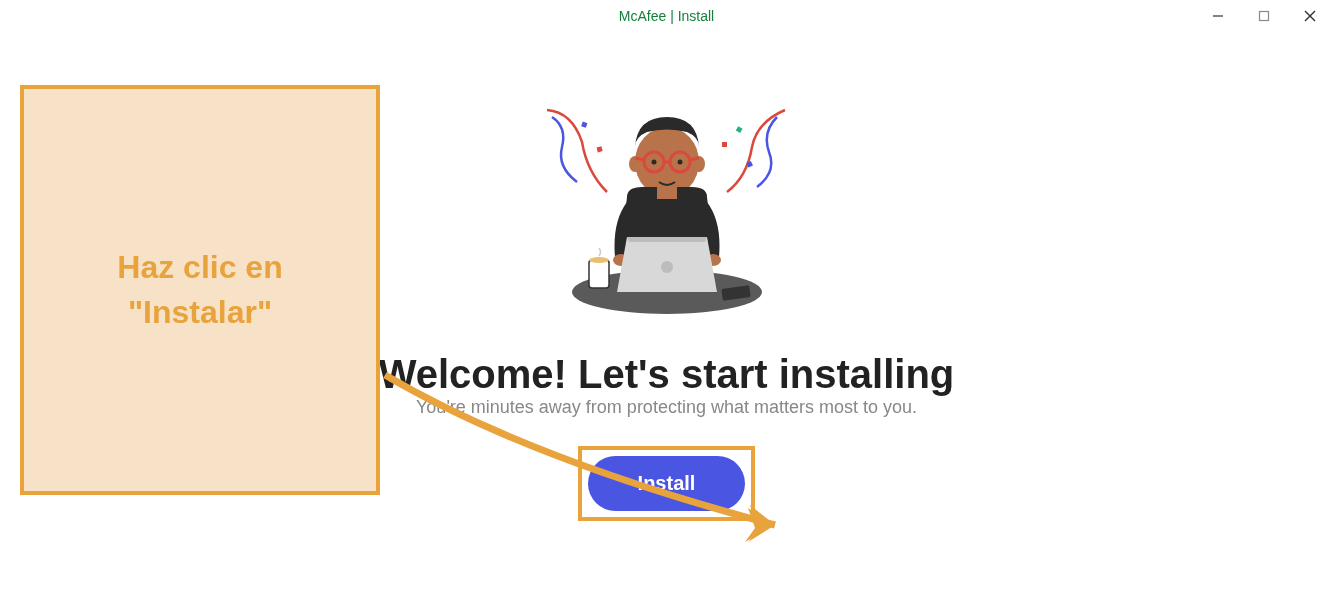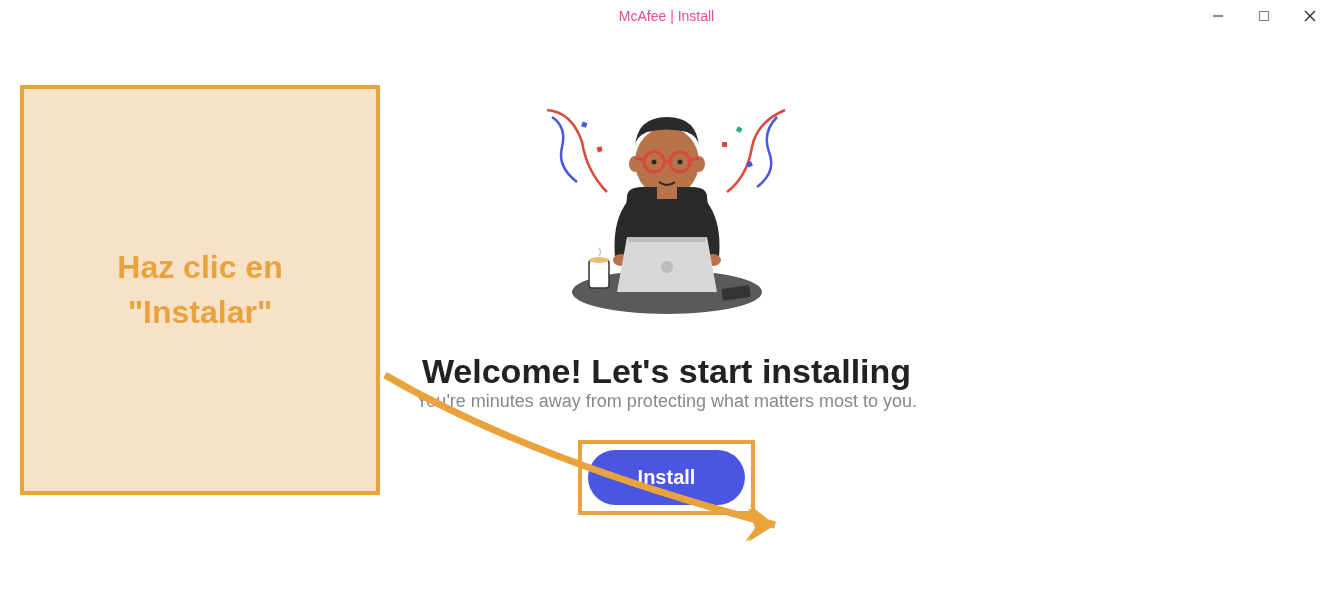--- a/index.html
+++ b/index.html
@@ -18,21 +18,21 @@
     .titlebar {
       height: 32px;
       display: flex;
       align-items: center;
       justify-content: center;
       position: relative;
       background: #fff;
     }
     .title {
       font-size: 14px;
-      color: #ec4899;
+      color: #15803d;
       position: absolute;
       left: 50%;
       transform: translateX(-50%);
     }
     .window-controls {
       position: absolute;
       right: 0;
       top: 0;
       display: flex;
       height: 32px;
@@ -56,21 +56,21 @@
       align-items: center;
       padding-top: 60px;
     }
     .illustration {
       width: 280px;
       height: 230px;
       position: relative;
       margin-bottom: 30px;
     }
     .heading {
-      font-size: 34px;
+      font-size: 40px;
       font-weight: 700;
       color: #222;
       text-align: center;
     }
     .subtext {
       font-size: 18px;
       color: #888;
       margin-bottom: 28px;
       text-align: center;
     }

